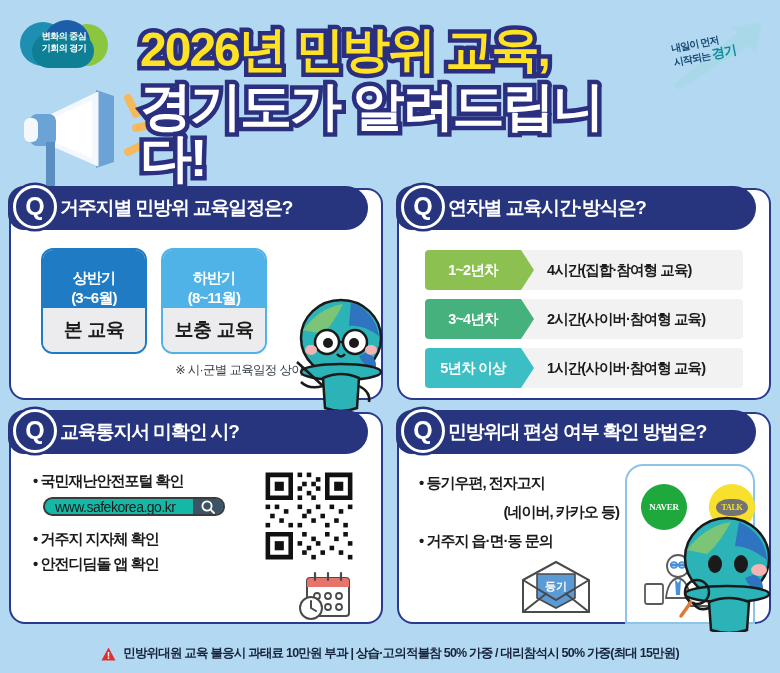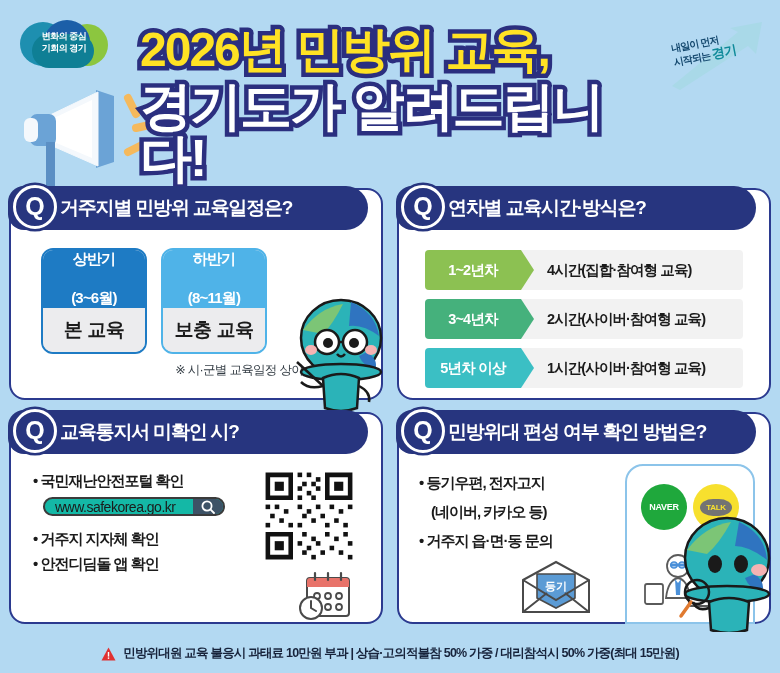--- a/index.html
+++ b/index.html
@@ -134,21 +134,21 @@
     border-radius: 12px;
     overflow: hidden;
     background: #eceef0;
   }
   .hy-box.light { border-color: #4fb3e8; }
   .hy-top {
     height: 58px; background: #1e7bc4;
     color: #ffffff; font-size: 15px; font-weight: bold;
     letter-spacing: -0.8px;
     display: flex; flex-direction: column;
-    align-items: center; justify-content: space-between; gap: 1px;
+    align-items: center; justify-content: flex-end; gap: 1px;
   }
   .hy-box.light .hy-top { background: #4fb3e8; }
   .hy-bot {
     height: 44px; background: #ececee;
     color: #1b1b1b; font-size: 19px; font-weight: bold;
     letter-spacing: -0.5px;
     display: flex; align-items: center; justify-content: center;
   }
   .note {
     position: absolute; right: 78px; top: 126px;
@@ -218,29 +218,29 @@
   }
   .qr { position: absolute; right: 24px; top: 8px; width: 96px; height: 96px; }
   .calicon { position: absolute; right: 22px; top: 110px; width: 66px; height: 54px; }
 
   
   .bullets4 { position: absolute; left: 20px; top: 14px; width: 200px; }
   .bullet4 {
     font-size: 15px; font-weight: bold; color: #1b1b1b;
     letter-spacing: -1px; white-space: nowrap; margin-bottom: 10px;
   }
-  .bullet4.indent { padding-left: 12px; }
+  .bullet4.indent { padding-left: 12px; text-align: right; }
   .phone {
     position: absolute; right: 14px; top: 4px;
     width: 130px; height: 160px;
     border: 2.5px solid #8cc4ea;
     border-radius: 18px 18px 0 0;
     background: #ffffff;
   }
-  .app-row { position: absolute; left: 14px; top: 18px; display: flex; gap: 6px; }
+  .app-row { position: absolute; left: 14px; top: 18px; display: flex; gap: 22px; font-family: Liberation Serif, serif; }
   .app {
     width: 46px; height: 46px; border-radius: 50%;
     display: flex; align-items: center; justify-content: center;
     font-size: 9px; font-weight: 900; letter-spacing: -0.3px;
   }
   .app.naver { background: #1fa83c; color: #ffffff; }
   .app.talk  { background: #f7e02e; }
   .app.talk .bubble {
     background: #737373; color: #f7e02e;
     border-radius: 50%/60%;

